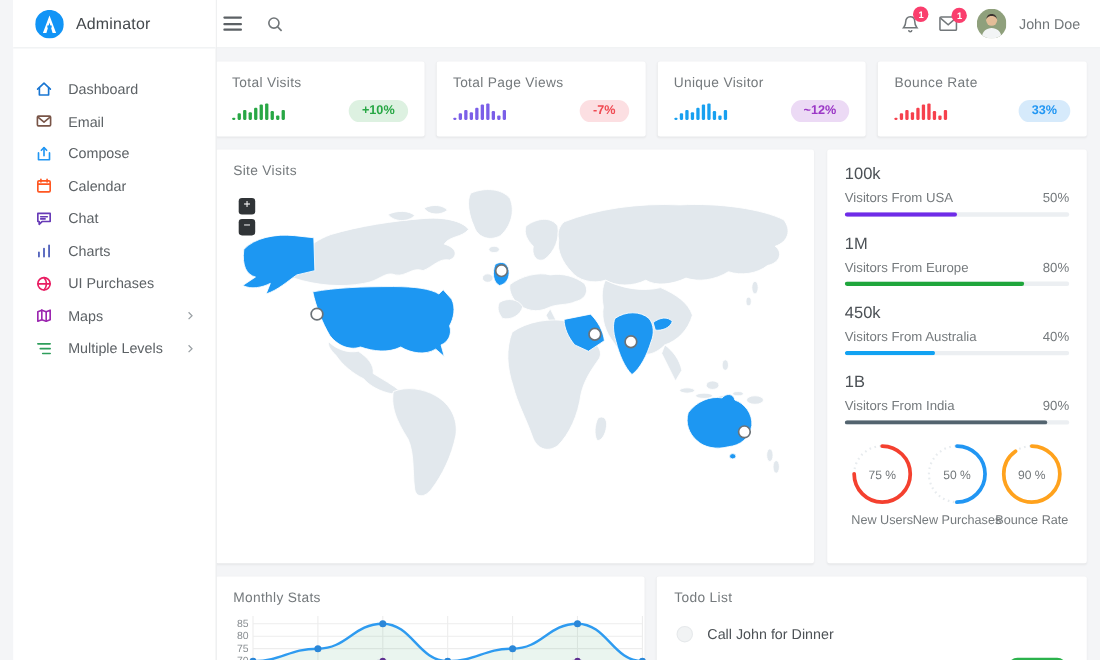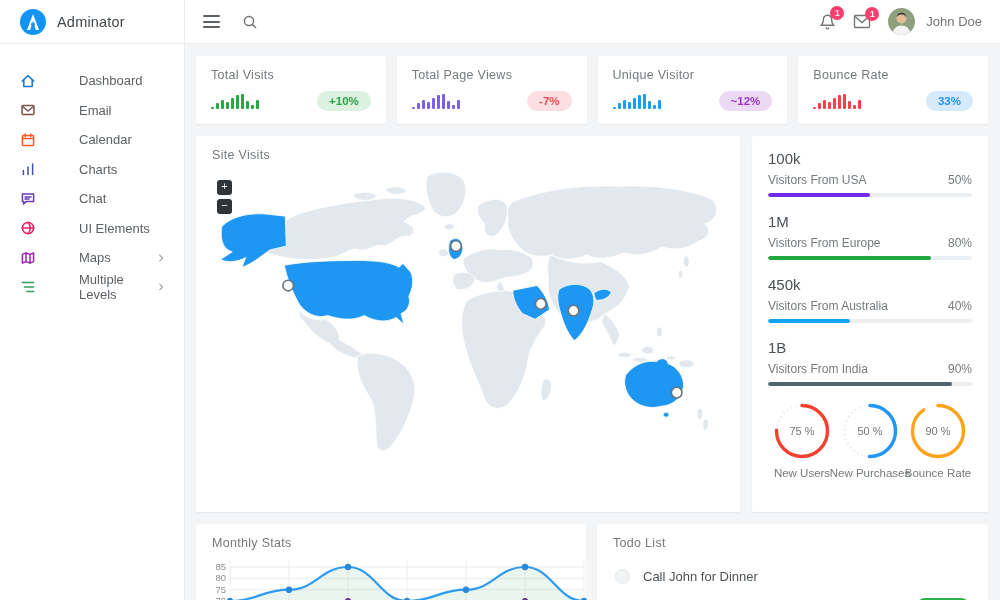--- a/index.html
+++ b/index.html
@@ -1,31 +1,31 @@
 <!DOCTYPE html>
 <html><head>
 <meta charset="utf-8">
 <style>
   * { margin:0; padding:0; box-sizing:border-box; }
   html,body { width:1000px; height:600px; overflow:hidden; background:#fff;
     font-family:"Liberation Sans", sans-serif; }
   .app { position:relative; width:1000px; height:600px; background:#f4f5f7; }
 
   
-  .sidebar { position:absolute; left:0; top:0; width:185px; height:600px;
+  .sidebar { position:absolute; left:12px; top:0; width:185px; height:600px;
     background:#fff; border-right:1px solid #e8eaec; z-index:5; }
   .logo-row { height:44px; display:flex; align-items:center; gap:11px;
     padding-left:20px; border-bottom:1px solid #eceef0; background:#fff; }
   .logo-badge { width:26px; height:26px; flex:0 0 26px; }
   .brand { font-size:14.5px; color:#43484c; letter-spacing:.2px; }
   .nav { padding-top:22px; }
   .nav-item { height:29.5px; display:flex; align-items:center; gap:14px;
     padding:0 18px 0 20px; cursor:pointer; }
   .nav-item .nicon { width:16px; height:16px; flex:0 0 16px; display:flex; }
-  .nav-item .nlabel { font-size:13px; color:#5c6165;margin-left:29px; }
+  .nav-item .nlabel { font-size:13px; color:#5c6165; }
   .nav-item .chev { margin-left:auto; display:flex; }
 
   
   .header { position:absolute; left:185px; top:0; right:0; height:44px;
     background:#fff; border-bottom:1px solid #eceef0; display:flex;
     align-items:center; padding:0 18px; z-index:4; }
   .hamburger { width:17px; display:flex; flex-direction:column; gap:3.5px; cursor:pointer; }
   .hamburger span { height:2px; background:#5c6165; border-radius:1px; }
   .h-search { margin-left:22px; display:flex; cursor:pointer; }
   .h-right { margin-left:auto; display:flex; align-items:center; gap:17px; }
@@ -108,53 +108,63 @@
           <span class="nicon">
             <svg width="16" height="16" viewBox="0 0 16 16" fill="none" stroke="#795548" stroke-width="1.5" stroke-linejoin="round" stroke-linecap="round">
               <rect x="2" y="3.6" width="12" height="8.8" rx="1"></rect>
               <path d="M2.5 4.5 L8 9 L13.5 4.5"></path>
             </svg>
           </span>
           <span class="nlabel">Email</span>
         </div>
         <div class="nav-item">
           <span class="nicon">
+            <svg width="16" height="16" viewBox="0 0 16 16" fill="none" stroke="#2196f3" stroke-width="1.5" stroke-linejoin="round" stroke-linecap="round">
+              <path d="M3 7 V13.2 H13 V7"></path>
+              <path d="M8 9.5 V2.4"></path>
+              <path d="M5.6 4.6 L8 2.2 L10.4 4.6"></path>
+            </svg>
+          </span>
+          <span class="nlabel">Compose</span>
+        </div>
+        <div class="nav-item">
+          <span class="nicon">
             <svg width="16" height="16" viewBox="0 0 16 16" fill="none" stroke="#ff5722" stroke-width="1.5" stroke-linejoin="round" stroke-linecap="round">
               <rect x="2.4" y="3.4" width="11.2" height="10" rx="1"></rect>
               <path d="M2.4 6.4 H13.6"></path>
               <path d="M5.2 2 V4.4 M10.8 2 V4.4"></path>
             </svg>
           </span>
           <span class="nlabel">Calendar</span>
         </div>
         <div class="nav-item">
           <span class="nicon">
-            <svg width="16" height="16" viewBox="0 0 16 16" fill="none" stroke="#3f51b5" stroke-width="1.5" stroke-linejoin="round" stroke-linecap="round">
-              <path d="M3.4 13.4 V9.4 M8 13.4 V6 M12.6 13.4 V3"></path>
-            </svg>
-          </span>
-          <span class="nlabel">Charts</span>
-        </div>
-        <div class="nav-item">
-          <span class="nicon">
             <svg width="16" height="16" viewBox="0 0 16 16" fill="none" stroke="#673ab7" stroke-width="1.5" stroke-linejoin="round" stroke-linecap="round">
               <path d="M2.4 3 H13.6 V10.4 H6.2 L3.6 12.9 V10.4 H2.4 Z"></path>
               <path d="M5 6 H11 M5 8 H9"></path>
             </svg>
           </span>
           <span class="nlabel">Chat</span>
         </div>
         <div class="nav-item">
           <span class="nicon">
+            <svg width="16" height="16" viewBox="0 0 16 16" fill="none" stroke="#3f51b5" stroke-width="1.5" stroke-linejoin="round" stroke-linecap="round">
+              <path d="M3.4 13.4 V9.4 M8 13.4 V6 M12.6 13.4 V3"></path>
+            </svg>
+          </span>
+          <span class="nlabel">Charts</span>
+        </div>
+        <div class="nav-item">
+          <span class="nicon">
             <svg width="16" height="16" viewBox="0 0 16 16" fill="none" stroke="#e91e63" stroke-width="1.5" stroke-linejoin="round" stroke-linecap="round">
               <circle cx="8" cy="8" r="5.6"></circle>
               <path d="M8 2.4 C11 5.6 11 10.4 8 13.6 M2.4 8 H13.6"></path>
             </svg>
           </span>
-          <span class="nlabel">UI Elements</span>
+          <span class="nlabel">UI Purchases</span>
         </div>
         <div class="nav-item">
           <span class="nicon">
             <svg width="16" height="16" viewBox="0 0 16 16" fill="none" stroke="#9c27b0" stroke-width="1.5" stroke-linejoin="round" stroke-linecap="round">
               <path d="M2.4 4.4 L6 3 L10 4.4 L13.6 3 V11.6 L10 13 L6 11.6 L2.4 13 Z"></path>
               <path d="M6 3 V11.6 M10 4.4 V13"></path>
             </svg>
           </span>
           <span class="nlabel">Maps</span>
           <span class="chev">

